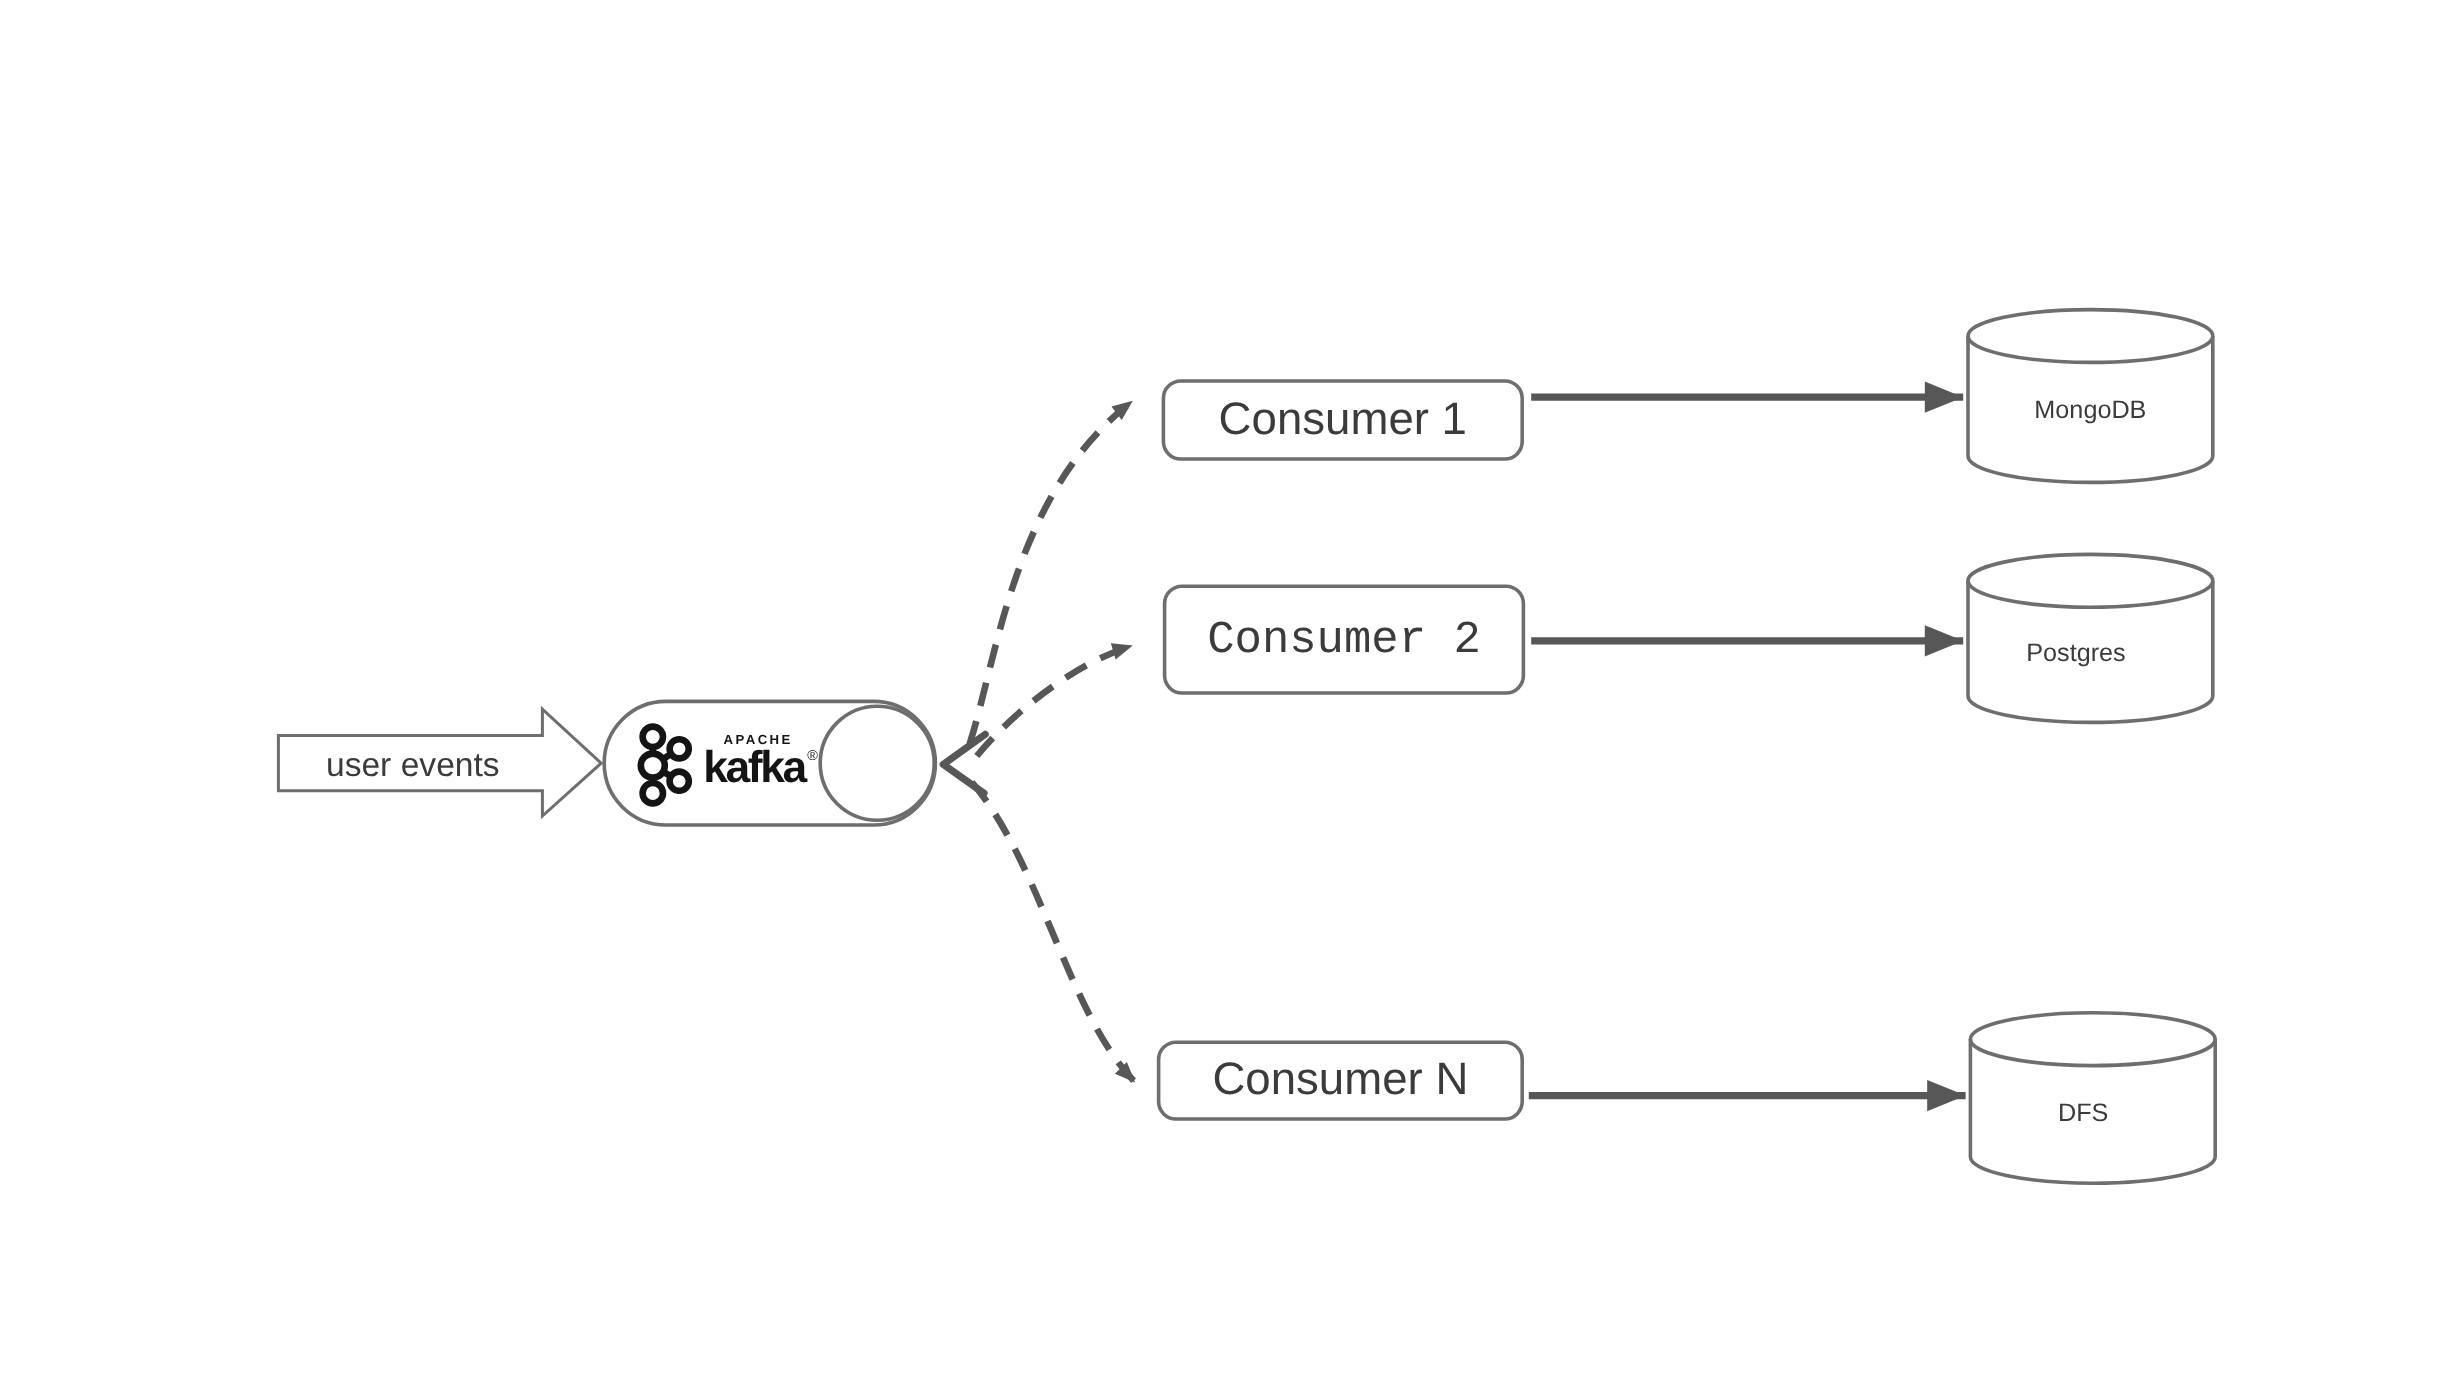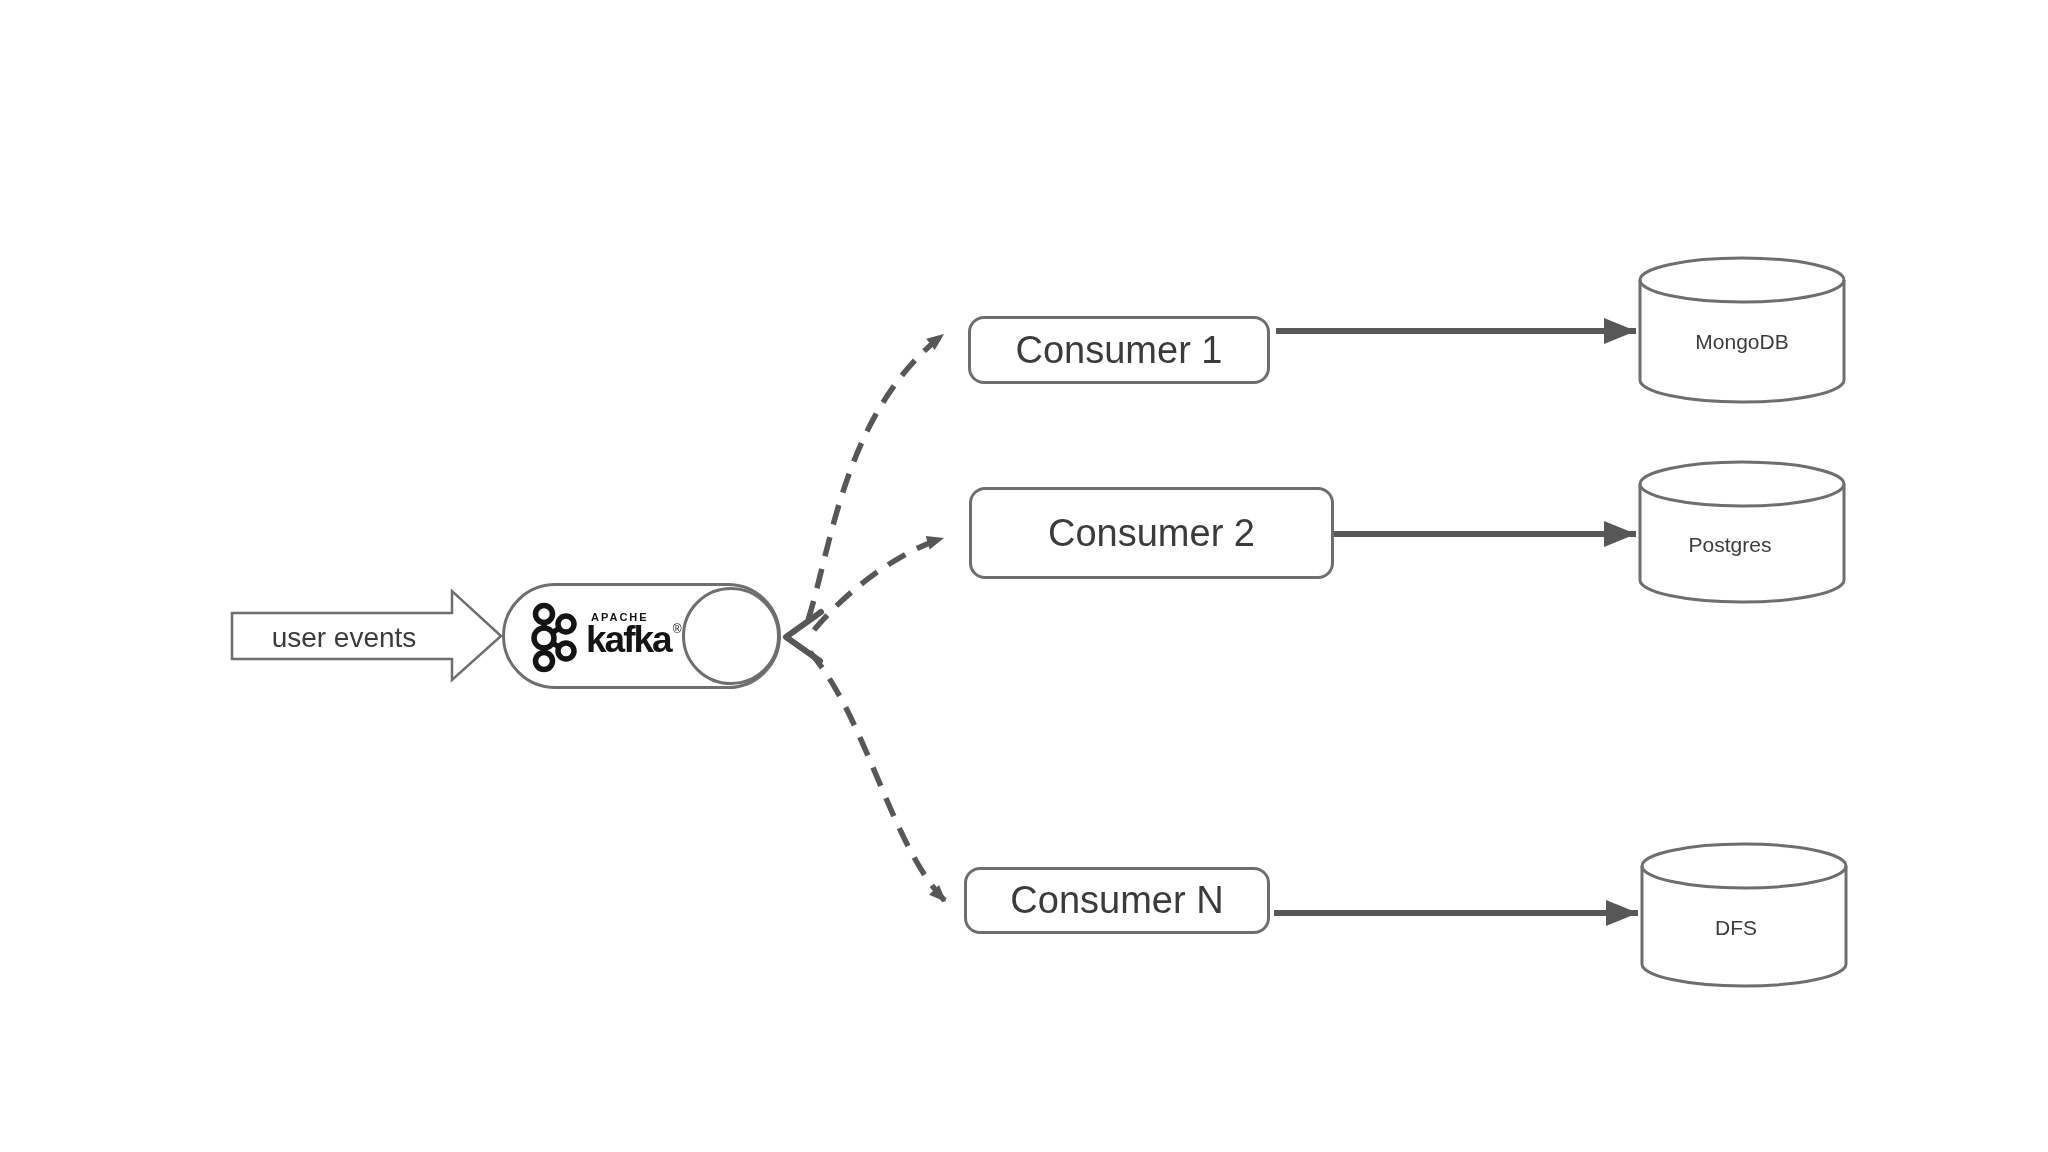--- a/index.html
+++ b/index.html
@@ -81,40 +81,40 @@
     background: #ffffff;
     border: 3px solid var(--border);
     border-radius: 16px;
     display: flex;
     align-items: center;
     justify-content: center;
     font-size: 38px;
     color: var(--text);
   }
   .consumer-1 { left: 968px; top: 284px; width: 302px; height: 68px; margin-top: 32px; }
-  .consumer-2 { left: 969px; top: 487px; width: 365px; height: 92px; }
+  .consumer-2 { left: 969px; top: 487px; width: 302px; height: 92px; font-family: Liberation Mono, monospace; }
   .consumer-n { left: 964px; top: 867px; width: 306px; height: 67px; }
 
   .store-label { font-size: 21px; }
   .store-mongodb  { left: 1640px; top: 322px; width: 204px; height: 40px; }
   .store-postgres { left: 1640px; top: 525px; width: 180px; height: 40px; }
   .store-dfs      { left: 1642px; top: 908px; width: 188px; height: 40px; }
 
   
   .kafka-brand {
     position: absolute;
     left: 586px; top: 612px;
     color: var(--logo);
   }
   .kafka-apache {
     display: block;
     font-size: 11px;
     font-weight: 700;
     letter-spacing: 2px;
-    margin-left: 5px;
+    margin-left: 17px;
     line-height: 1;
   }
   .kafka-word-row { display: flex; align-items: flex-start; line-height: 1; }
   .kafka-word {
     font-size: 37px;
     font-weight: 700;
     letter-spacing: -2px;
     line-height: 0.9;
   }
   .kafka-reg { font-size: 12px; margin-left: 2px; margin-bottom: 1px; }

